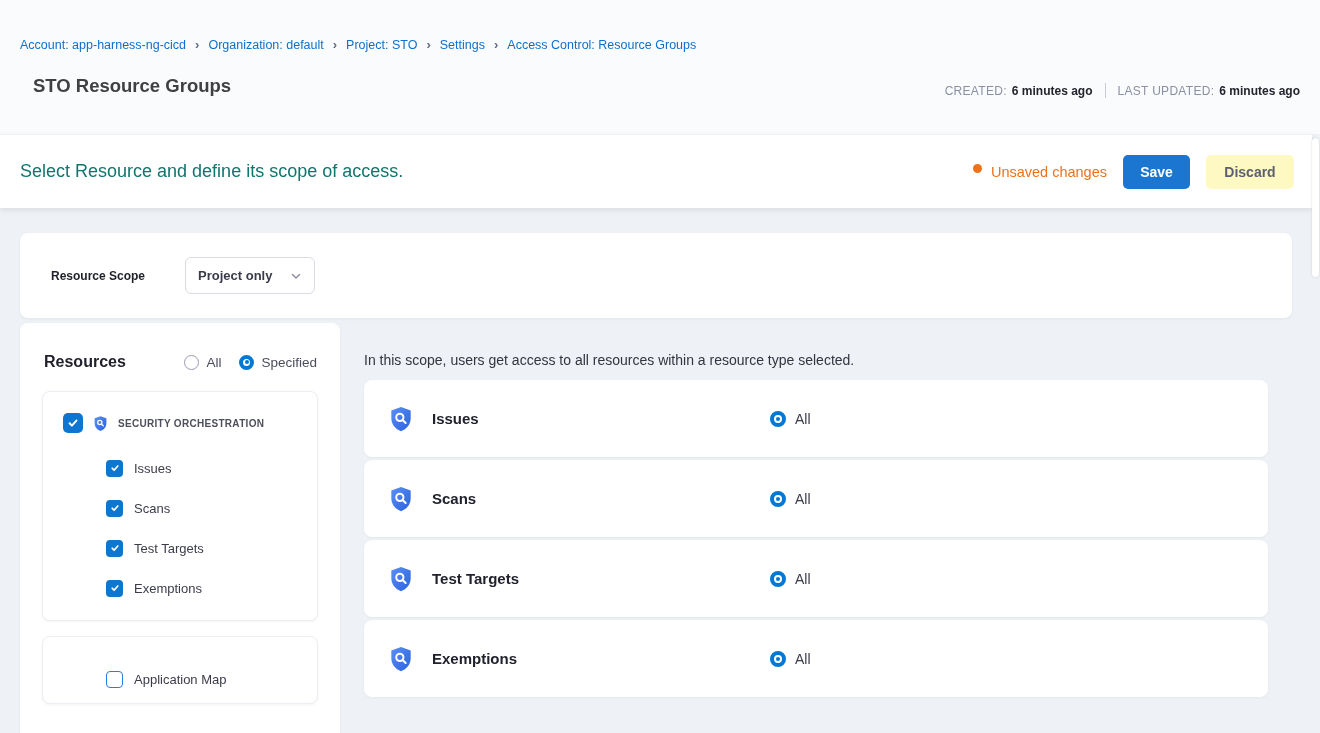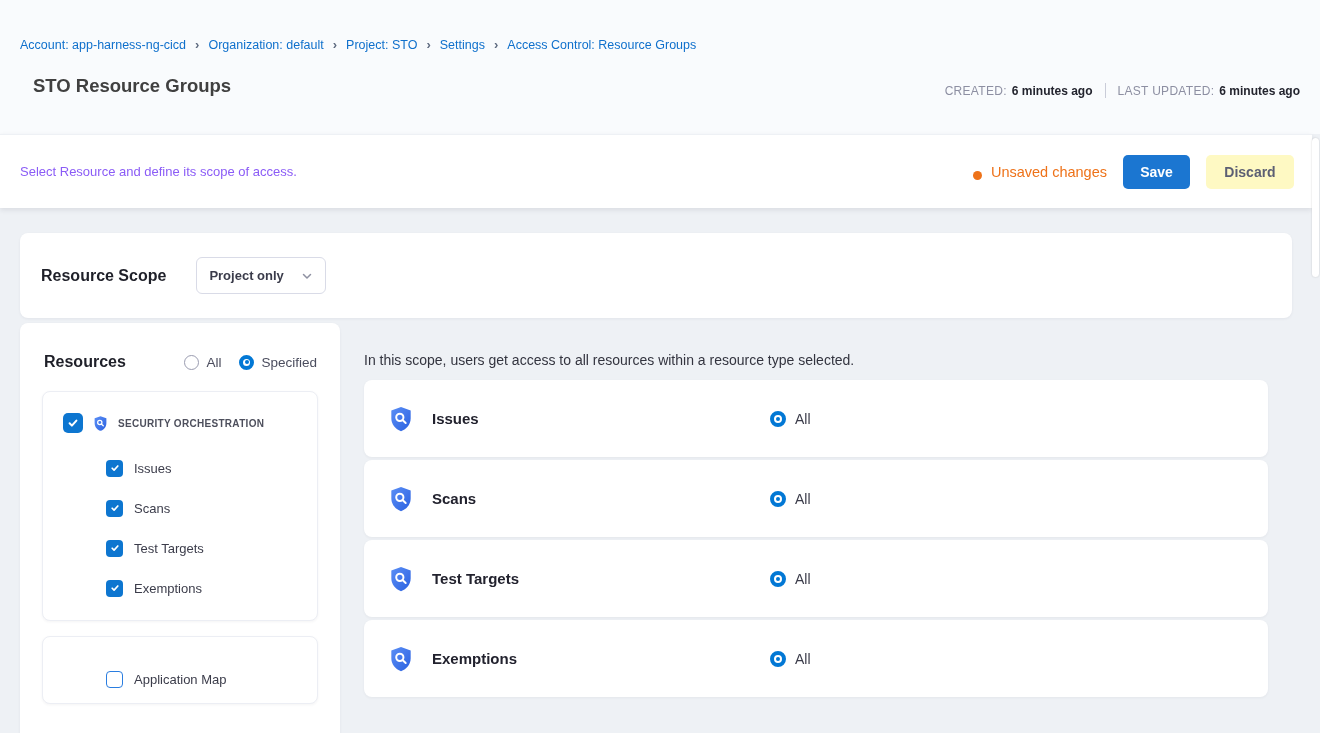--- a/index.html
+++ b/index.html
@@ -14,32 +14,32 @@
   .page-title{position:absolute;left:33px;top:75px;margin:0;font-size:18.5px;font-weight:600;color:#404040}
   .header-meta{position:absolute;right:20px;top:83px;display:flex;align-items:center;font-size:12px;white-space:nowrap}
   .meta-label{color:#8d8fa2;letter-spacing:.3px}
   .meta-value{color:#23242e;font-weight:700;margin-left:5px}
   .meta-divider{width:1px;height:15px;background:#c9ccd8;margin:0 12px}
 
   
   .toolbar{position:absolute;top:134px;left:0;width:1312px;height:74px;background:#fff;
            border-top:1px solid #eef1f5;box-shadow:0 2px 5px rgba(40,41,61,.10);
            display:flex;align-items:center;padding:0 18px 0 20px;box-sizing:border-box}
-  .toolbar-desc{font-size:13px;color:#8b5cf6}
+  .toolbar-desc{font-size:18px;color:#0f766e}
   .toolbar-right{margin-left:auto;display:flex;align-items:center}
-  .unsaved{display:flex;align-items:flex-end;gap:9px;color:#ee7219;font-size:14.5px}
+  .unsaved{display:flex;align-items:flex-start;gap:9px;color:#ee7219;font-size:14.5px}
   .unsaved .dot{width:9px;height:9px;border-radius:50%;background:#ee7219}
   .btn{border:none;border-radius:5px;font-size:14px;font-weight:700;height:34px;cursor:pointer;font-family:inherit}
   .btn-save{background:#1b76d1;color:#fff;width:67px;margin-left:16px}
   .btn-discard{background:#fef9c3;color:#5c5f73;width:88px;margin-left:16px}
 
   
   .scope-card{position:absolute;left:20px;top:233px;width:1272px;height:85px;background:#fff;border-radius:8px;
               box-shadow:0 1px 3px rgba(40,41,61,.06);display:flex;align-items:center;padding-left:21px;box-sizing:border-box}
-  .scope-title{margin:0;font-size:16px;font-weight:700;color:#1f2029}
+  .scope-title{margin:10px;font-size:12px;font-weight:700;color:#1f2029}
   .select{margin-left:30px;width:130px;height:37px;border:1px solid #d9dbe7;border-radius:6px;background:#fff;
           display:flex;align-items:center;padding:0 12px;box-sizing:border-box;cursor:pointer}
   .select .sel-val{font-size:13px;font-weight:600;color:#3a3b4a}
   .select svg{margin-left:auto;flex:none}
 
   
   .resources-panel{position:absolute;left:20px;top:323px;width:320px;height:430px;background:#fff;border-radius:8px;
                    box-shadow:0 1px 3px rgba(40,41,61,.06);box-sizing:border-box}
   .panel-head{display:flex;align-items:center;padding:30px 23px 0 24px}
   .panel-title{margin:0;font-size:16px;font-weight:700;color:#1f2029}

